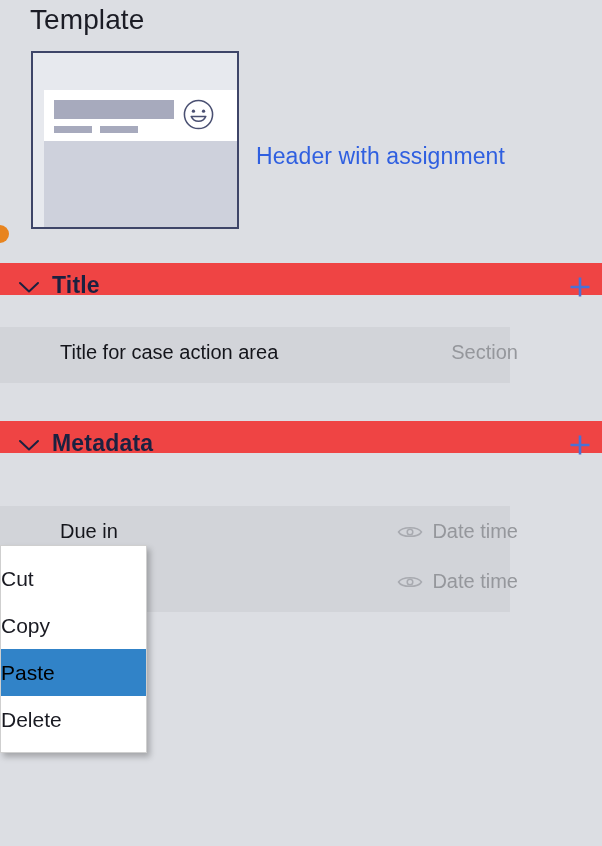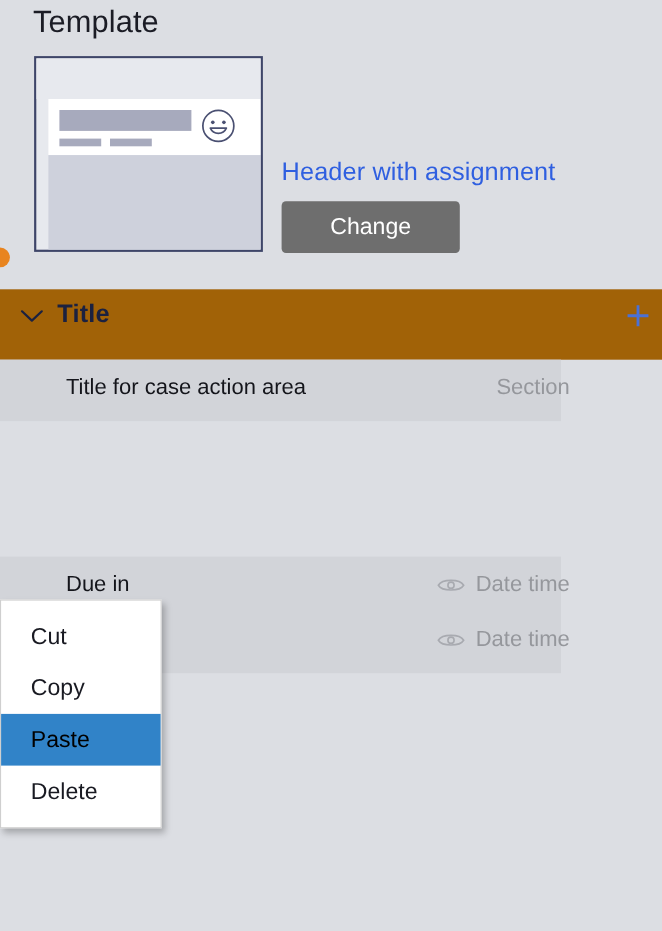--- a/index.html
+++ b/index.html
@@ -133,22 +133,22 @@
     padding: 0;
     line-height: 47px;
     text-align: center;
   }
 
   
   .section-header {
     position: absolute;
     left: 0;
     width: 602px;
-    height: 64px;
-    background: #a16207;
+    height: 32px;
+    background: #ef4444;
     box-sizing: border-box;
   }
   .sh-chevron {
     position: absolute;
     left: 18px; top: 17px;
     width: 22px; height: 14px;
   }
   .sh-title {
     position: absolute;
     left: 52px; top: 9px;
@@ -211,21 +211,20 @@
     background: #ffffff;
     border: 1px solid #cfcfcf;
     box-shadow: 3px 4px 6px rgba(0,0,0,0.25);
     box-sizing: border-box;
     padding: 9px 0 9px 0;
     z-index: 50;
   }
   .ctx-item {
     height: 47px;
     line-height: 47px;
-    padding-left: 27px;
     font-size: 21px;
     color: #191a22;
     cursor: pointer;
     white-space: nowrap;
   }
   .ctx-item.selected {
     background: #3183c8;
     color: #000000;
   }
 </style>
@@ -252,21 +251,20 @@
           <circle cx="11.8" cy="13.6" r="1.7" fill="#4a5072"></circle>
           <circle cx="22.2" cy="13.6" r="1.7" fill="#4a5072"></circle>
           <path d="M9.5 19 A8.2 8.2 0 0 0 24.5 19 Z" fill="none" stroke="#4a5072" stroke-width="1.6" stroke-linejoin="round"></path>
         </svg>
       </div>
       <div class="thumb-body"></div>
     </div>
 
     <div class="tpl-name">Header with assignment</div>
 
-    <button class="change-btn">Change</button>
   </div>
 
   <div class="left-handle"></div>
 
   <div class="section-header" style="top:263px;">
     <svg class="sh-chevron" viewBox="0 0 22 14">
       <path d="M2 3 L11 11.5 L20 3" fill="none" stroke="#1b2140" stroke-width="2" stroke-linecap="round" stroke-linejoin="round"></path>
     </svg>
     <div class="sh-title">Title</div>
     <svg class="sh-plus" viewBox="0 0 24 24">
@@ -276,20 +274,29 @@
 
   <div class="field-row shade-a" style="top:327px;">
     <div class="fr-label">Title for case action area</div>
     <div class="fr-right">
       <span class="fr-type">Section</span>
     </div>
   </div>
 
   <div class="row-gap" style="top:383px;"></div>
 
+  <div class="section-header" style="top:421px;">
+    <svg class="sh-chevron" viewBox="0 0 22 14">
+      <path d="M2 3 L11 11.5 L20 3" fill="none" stroke="#1b2140" stroke-width="2" stroke-linecap="round" stroke-linejoin="round"></path>
+    </svg>
+    <div class="sh-title">Metadata</div>
+    <svg class="sh-plus" viewBox="0 0 24 24">
+      <path d="M12 2.5 V21.5 M2.5 12 H21.5" stroke="#4a71d6" stroke-width="2.6" stroke-linecap="butt"></path>
+    </svg>
+  </div>
 
   <div class="field-row shade-a" style="top:506px;">
     <div class="fr-label">Due in</div>
     <div class="fr-right">
       <svg class="eye-icon" width="26" height="16" viewBox="0 0 26 16">
         <path d="M1.5 8 C5 2.2, 21 2.2, 24.5 8 C21 13.8, 5 13.8, 1.5 8 Z" fill="none" stroke="#a8aab0" stroke-width="1.5"></path>
         <circle cx="13" cy="8" r="2.8" fill="none" stroke="#a8aab0" stroke-width="1.5"></circle>
       </svg>
       <span class="fr-type">Date time</span>
     </div>

